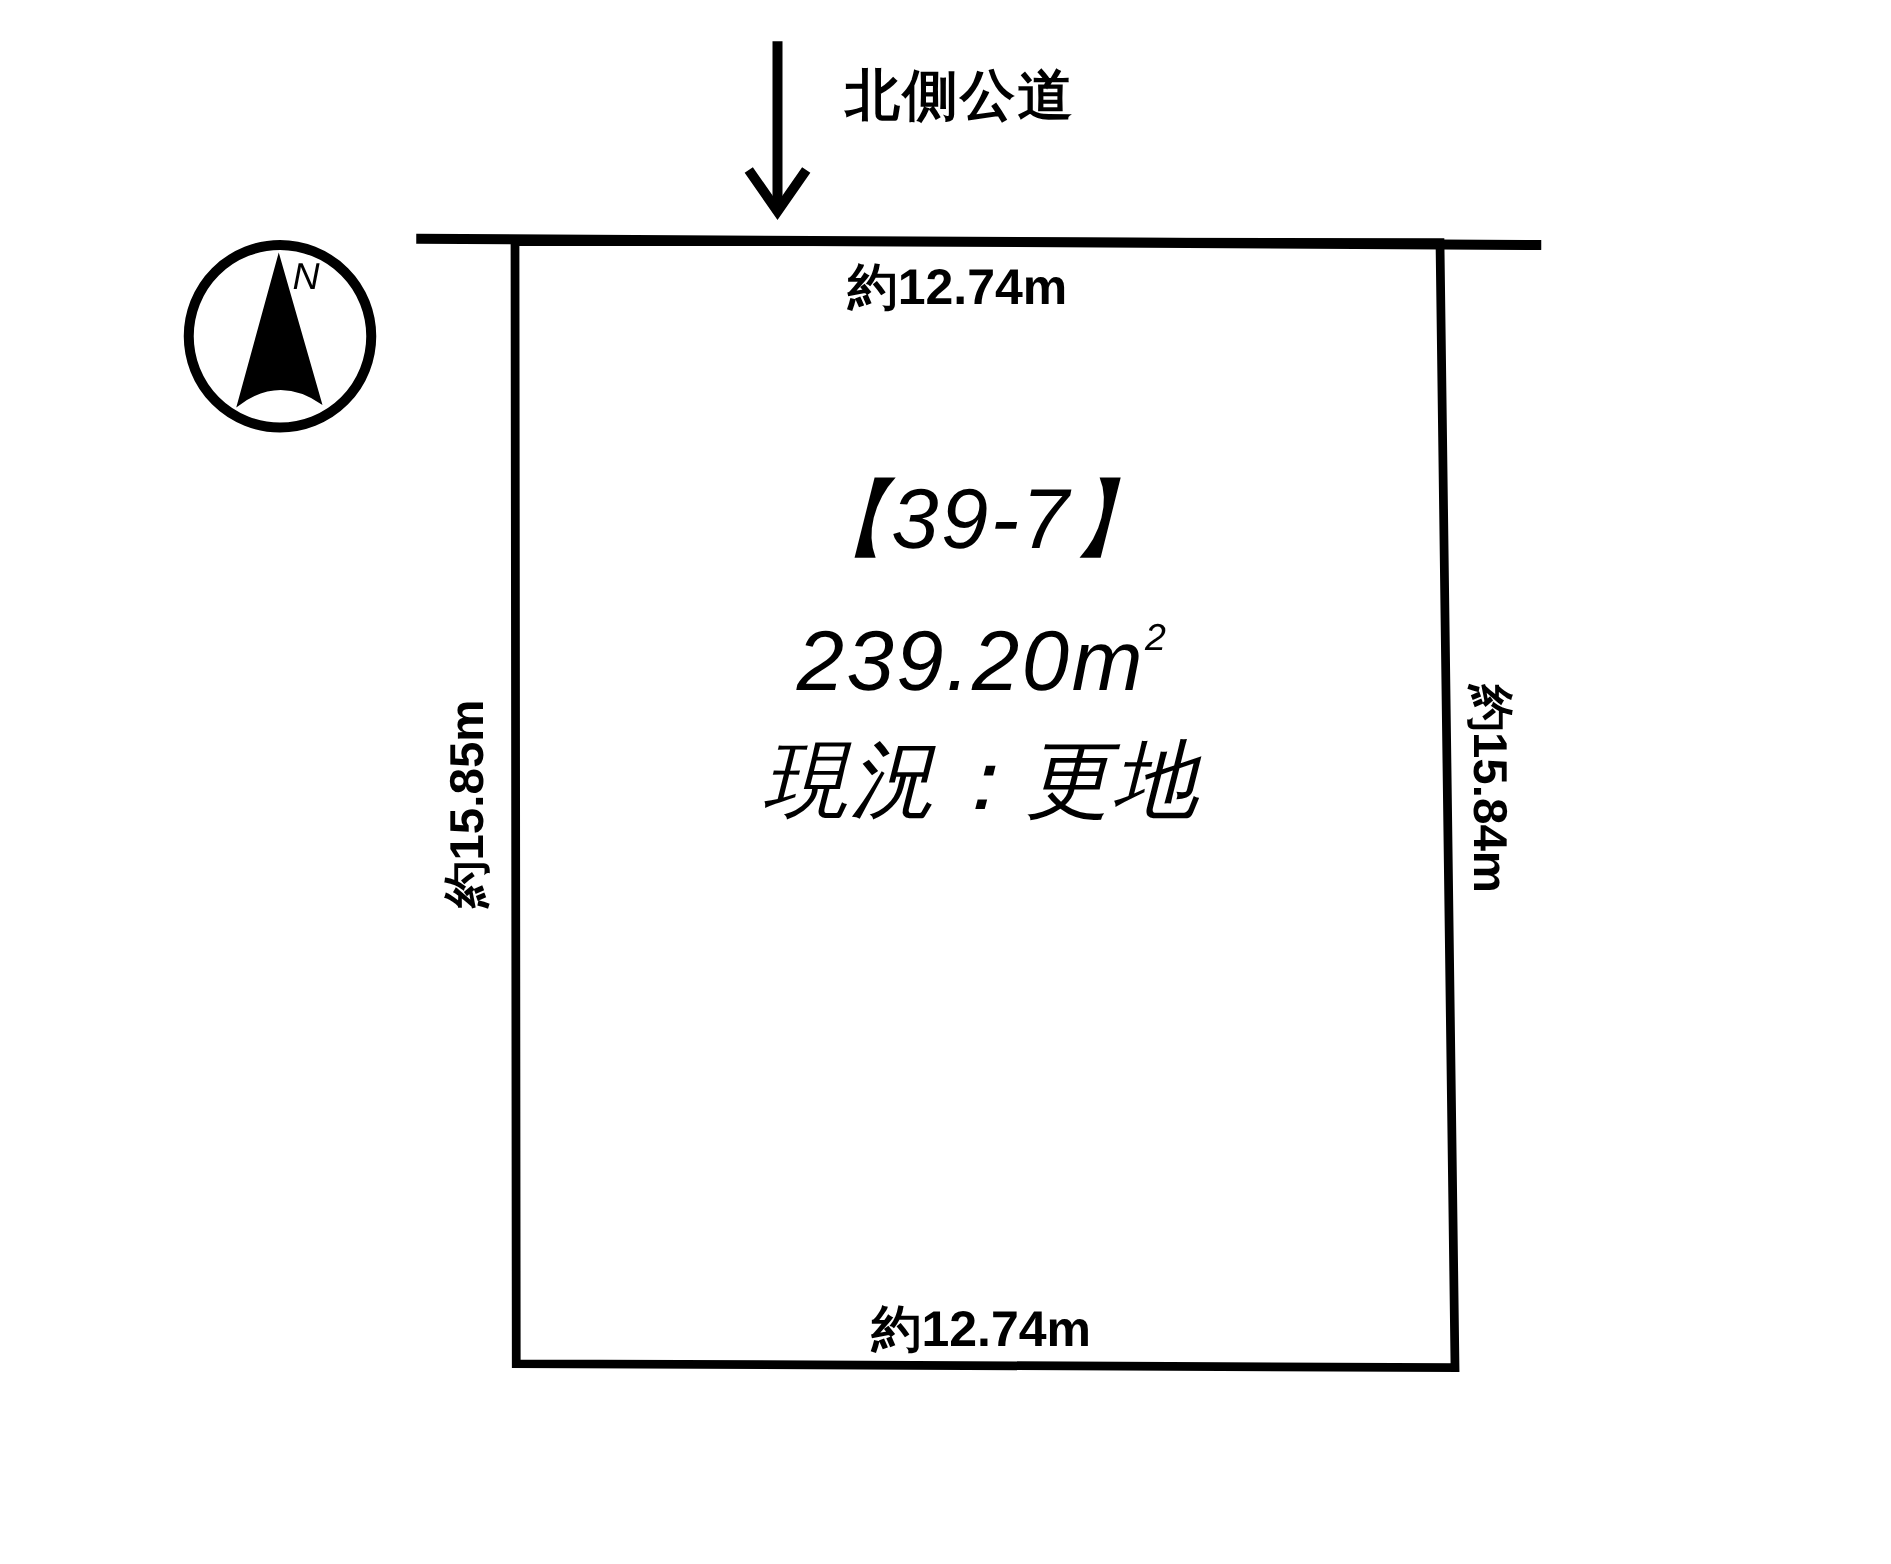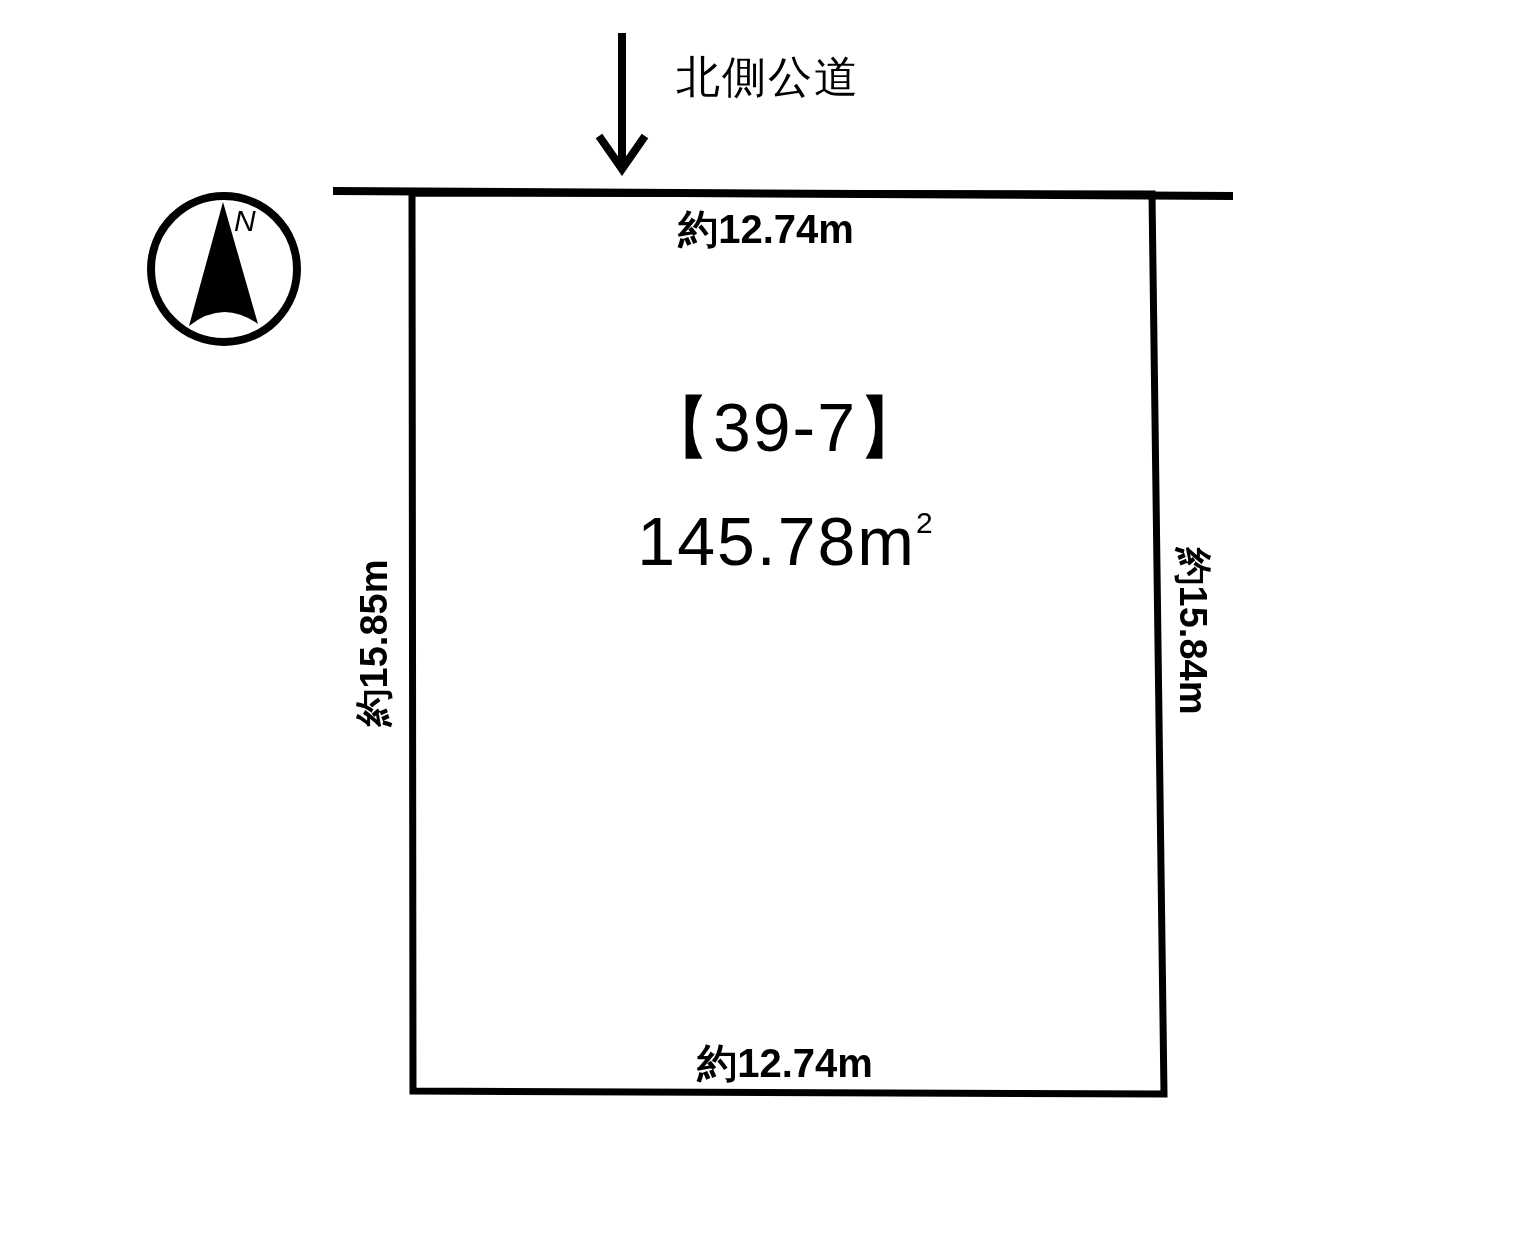--- a/index.html
+++ b/index.html
@@ -20,41 +20,42 @@
     left: 0; top: 0;
     width: 1513px; height: 1251px;
     color: var(--ink, #000);
   }
   .label { position: absolute; white-space: nowrap; color: var(--ink, #000); }
 
   .road-label {
     left: 676px; top: 48px;
     font-size: 44px;
     line-height: 57px;
-    font-weight: 400;
+    font-weight: 700;
     letter-spacing: 2px;
   }
 
   .dim { font-weight: 700; }
   .dim-top    { left: 766px;  top: 202px;  font-size: 40px; transform: translateX(-50%); }
   .dim-bottom { left: 785px;  top: 1036px; font-size: 40px; transform: translateX(-50%); }
   .dim-left   { left: 374px;  top: 643px;  font-size: 38px; transform: translate(-50%,-50%) rotate(-90deg); }
   .dim-right  { left: 1192px; top: 631px;  font-size: 38px; transform: translate(-50%,-50%) rotate(90deg); }
 
   .plot-info {
     position: absolute;
-    left: 785px; top: 380px;
+    left: 785px; top: 368px;
     transform: translateX(-50%);
     text-align: center;
     font-size: 68px;
     line-height: 95px;
     font-weight: 400;
     letter-spacing: 2px;
     white-space: nowrap;
     color: var(--ink, #000);
+    font-style: italic;
   }
   .plot-info .sup {
     font-size: 30px;
     vertical-align: 32px;
     letter-spacing: 0;
   }
 </style>
 </head>
 <body>
 
@@ -83,17 +84,18 @@
   </div>
 
   <div class="label dim dim-top">約12.74m</div>
   <div class="label dim dim-bottom">約12.74m</div>
   <div class="label dim dim-left">約15.85m</div>
   <div class="label dim dim-right">約15.84m</div>
 
   <div class="plot-info">
     <div>【39-7】</div>
     <div>
-      <span>145.78m</span><span class="sup">2</span>
+      <span>239.20m</span><span class="sup">2</span>
     </div>
+    <div>現況：更地</div>
   </div>
 
 </div>
 
 </body></html>

